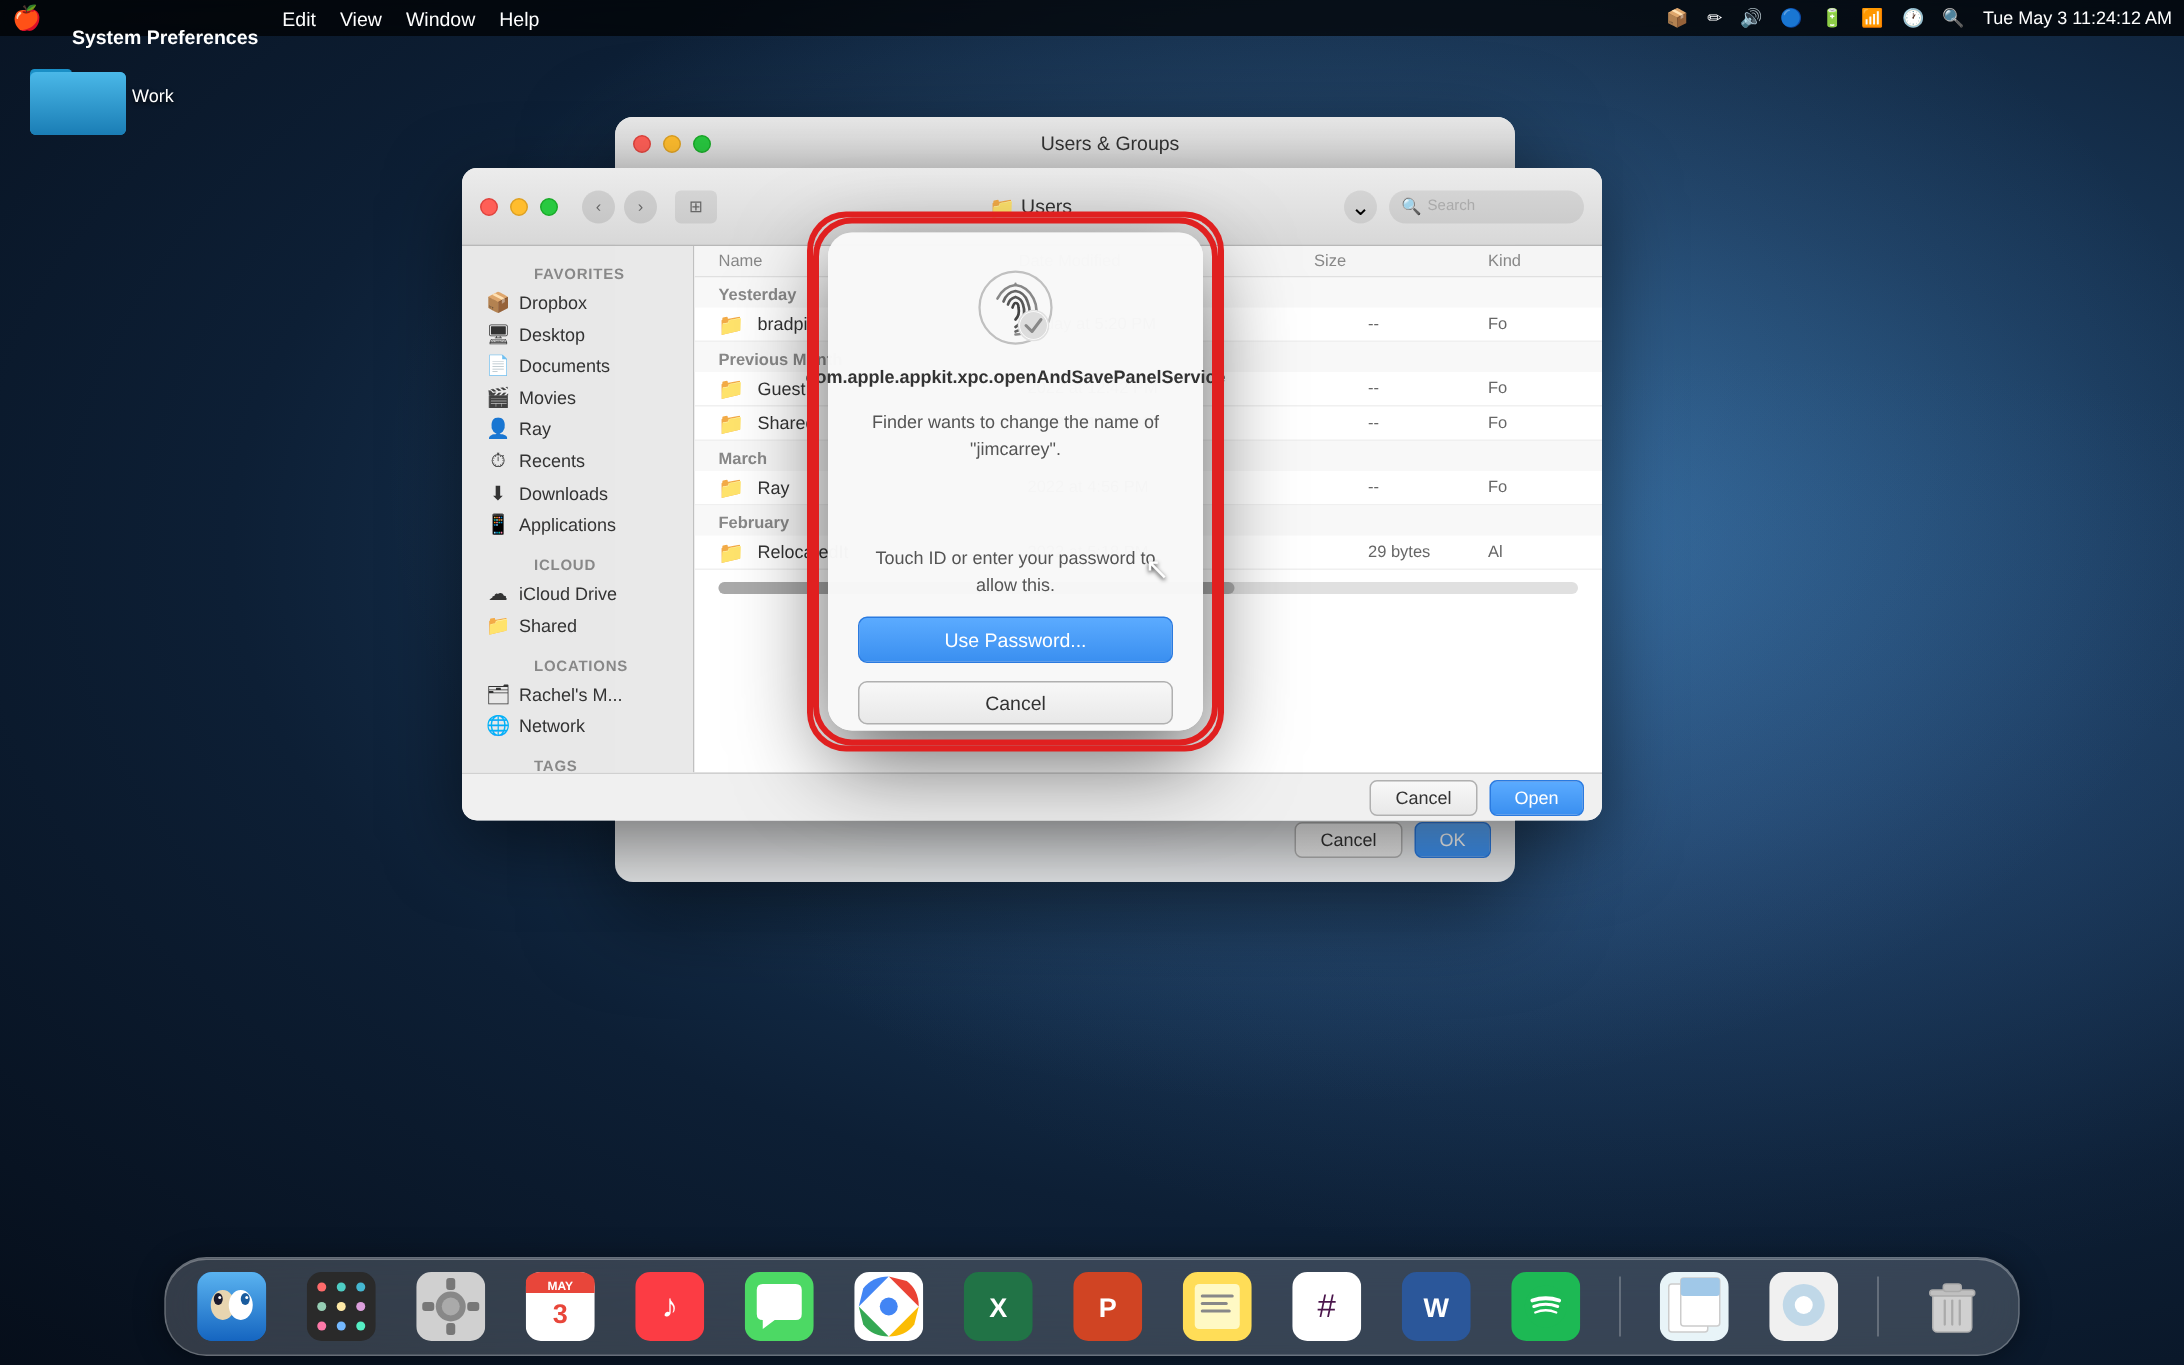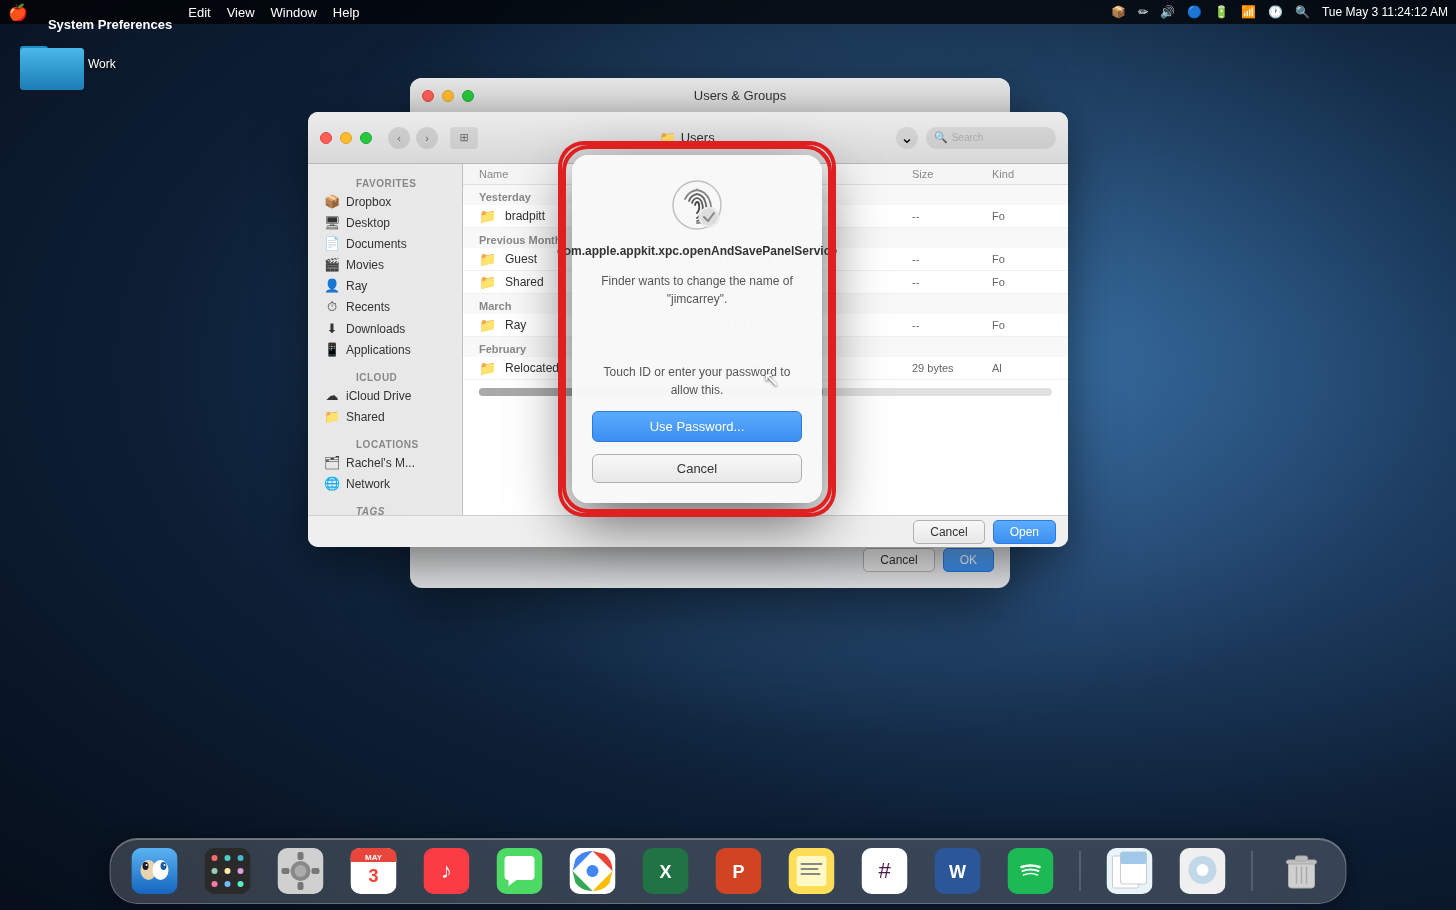--- a/index.html
+++ b/index.html
@@ -243,21 +243,21 @@
       display: flex;
       padding: 4px 16px;
       border-bottom: 1px solid #e0e0e0;
       font-size: 11px;
       color: #888;
       background: #f5f5f5;
     }
     .col-name { width: 200px; }
     .col-modified { flex: 1; }
     .col-size { width: 80px; }
-    .col-kind { width: 60px; }
+    .col-kind { width: 60px; margin-left: 36px; }
     .finder-section-label {
       font-size: 11px;
       font-weight: 600;
       color: #888;
       padding: 6px 16px 2px;
       background: #f8f8f8;
     }
     .finder-row {
       display: flex;
       align-items: center;
@@ -307,26 +307,26 @@
       height: 8px;
       width: 60%;
       background: #aaa;
       border-radius: 4px;
     }
 
     
     .auth-dialog {
       position: absolute;
       top: 155px;
-      left: 572px;
+      left: 552px;
       width: 250px;
       background: rgba(248,248,248,0.98);
       border-radius: 14px;
       box-shadow: 0 20px 60px rgba(0,0,0,0.6);
-      padding: 24px 20px 20px;
+      padding: 24px 20px 4px;
       display: flex;
       flex-direction: column;
       align-items: center;
       gap: 12px;
       z-index: 500;
       
       outline: 4px solid #e02020;
       outline-offset: 6px;
       border-radius: 16px;
     }
@@ -574,21 +574,21 @@
       </div>
       <div class="sidebar-section-header" style="margin-top:6px;">Locations</div>
       <div class="sidebar-item">
         <span class="sidebar-icon">🗂</span>
         <span>Rachel's M...</span>
       </div>
       <div class="sidebar-item">
         <span class="sidebar-icon">🌐</span>
         <span>Network</span>
       </div>
-      <div class="sidebar-section-header" style="margin-top:6px;font-style:italic;">Tags</div>
+      <div class="sidebar-section-header" style="margin-top:6px;">Tags</div>
     </div>
 
     <div class="finder-main">
       <div class="finder-column-headers">
         <span class="col-name">Name</span>
         <span class="col-modified">Date Modified</span>
         <span class="col-size">Size</span>
         <span class="col-kind">Kind</span>
       </div>
 

